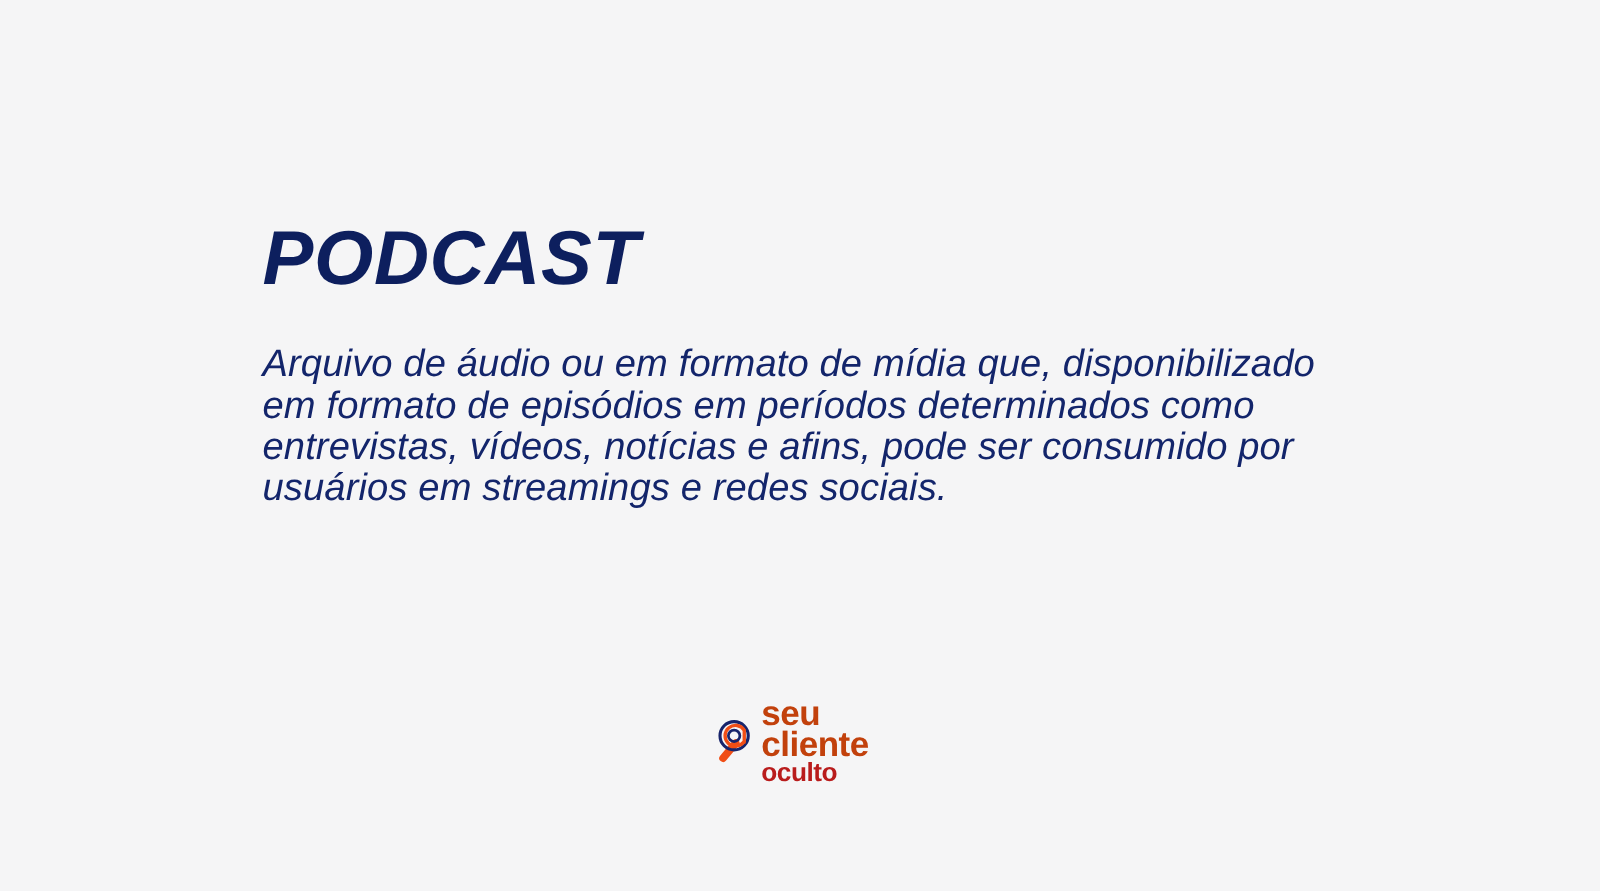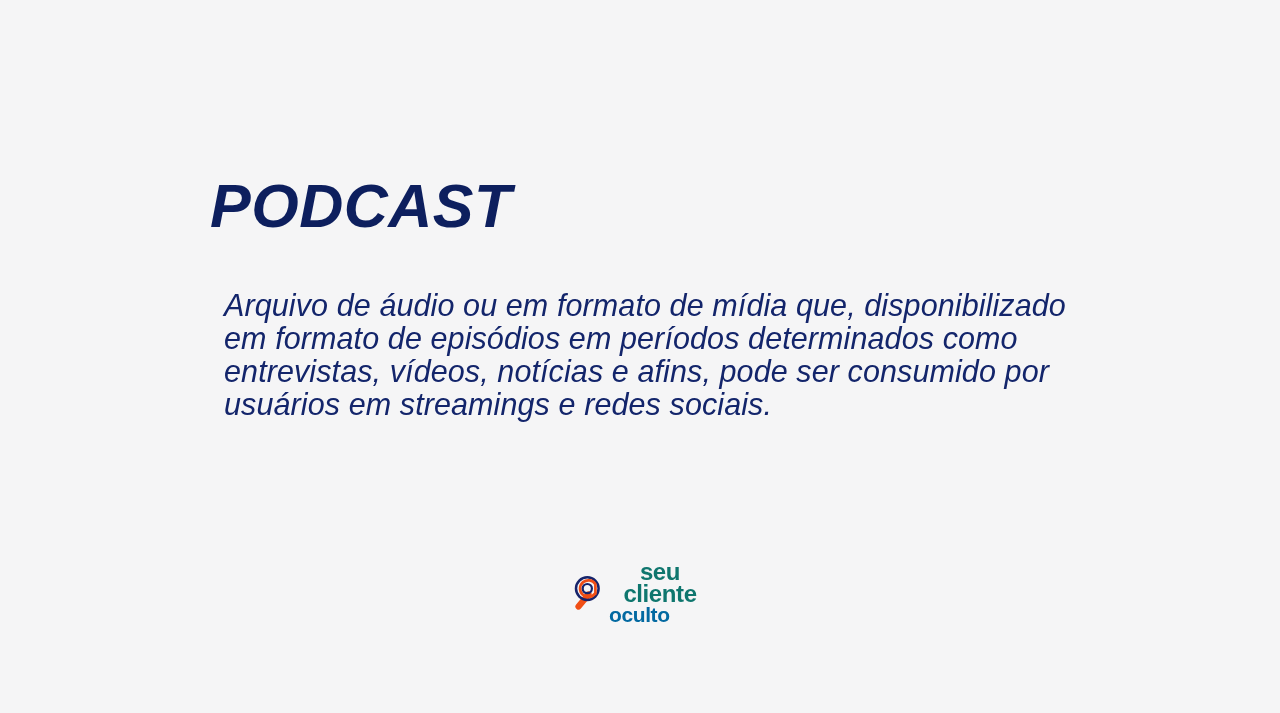--- a/index.html
+++ b/index.html
@@ -44,21 +44,21 @@
     left: 210px;
     top: 275px;
     width: 848px;
     font-family: "Liberation Sans", sans-serif;
     font-size: 30.5px;
     font-weight: 400;
     font-style: italic;
     color: #13256b;
     line-height: 33px;
     letter-spacing: 0.1px;
-    margin: 14px;
+    margin: 0;
   }
 
   
   .logo {
     position: absolute;
     left: 571px;
     top: 571px;
     width: 140px;
     height: 44px;
     display: flex;
@@ -72,31 +72,30 @@
     display: block;
   }
   .logo-words {
     display: flex;
     flex-direction: column;
     justify-content: center;
     line-height: 0.92;
   }
   .logo-line1 {
     font-family: "Liberation Sans", sans-serif;
-    font-size: 24px;
+    font-size: 28px;
     font-weight: 700;
-    color: #0f766e;
+    color: #c2410c;
     letter-spacing: -0.4px;
-    text-align: center;
   }
   .logo-line2 {
     font-family: "Liberation Sans", sans-serif;
     font-size: 21px;
     font-weight: 700;
-    color: #0369a1;
+    color: #b91c1c;
     letter-spacing: -0.4px;
   }
 </style>
 </head>
 <body>
 
 <div class="slide">
 
   <h1 class="title">PODCAST</h1>
 

